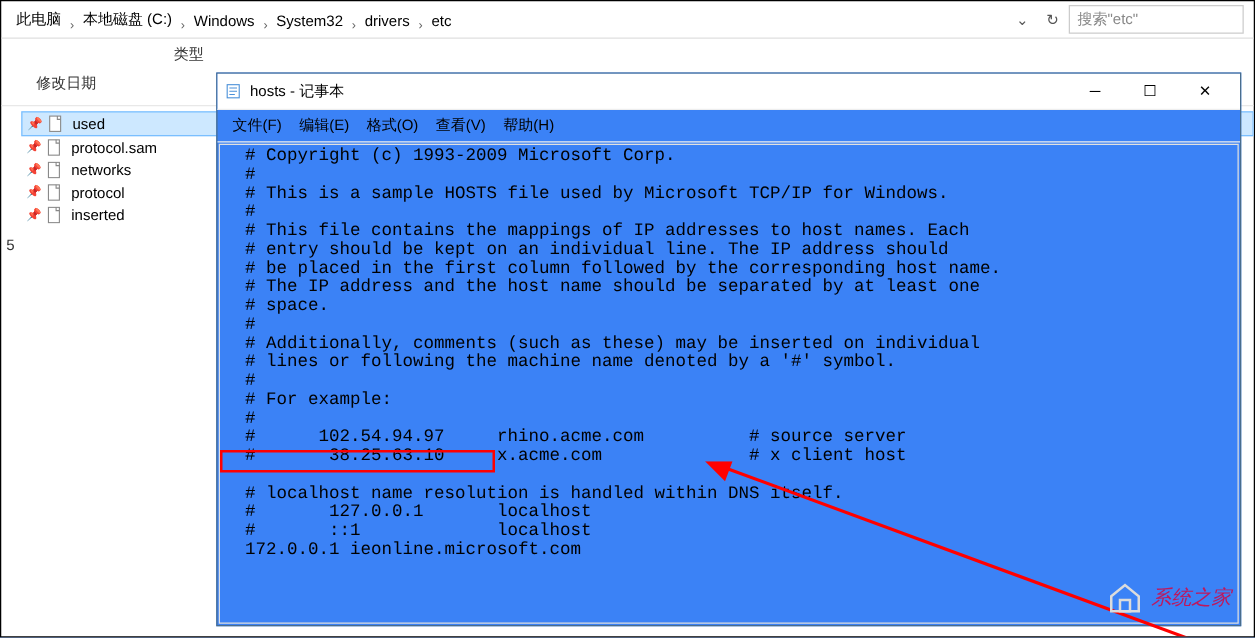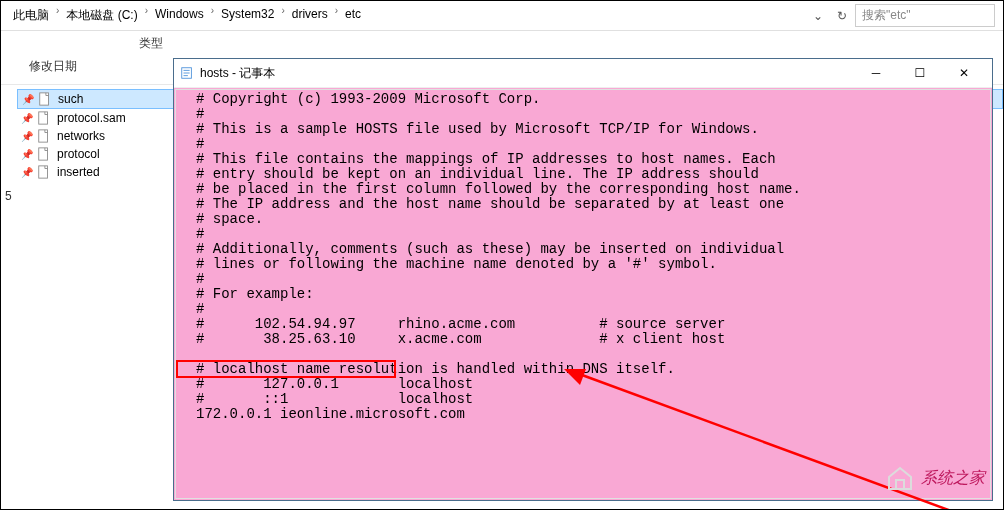--- a/index.html
+++ b/index.html
@@ -1,21 +1,21 @@
 <!DOCTYPE html>
 <html><head>
   <meta charset="utf-8">
   <style>
     * { margin: 0; padding: 0; box-sizing: border-box; }
     body { font-family: "Microsoft YaHei", "Segoe UI", sans-serif; font-size: 12px; background: #fff; width: 1004px; height: 510px; position: relative; overflow: hidden; border: 1px solid #000; }
     
     .explorer-window { width: 100%; height: 100%; display: flex; flex-direction: column; }
     
     .breadcrumb-bar { display: flex; align-items: center; padding: 3px 8px; border-bottom: 1px solid #e0e0e0; gap: 4px; }
-    .breadcrumb { display: flex; align-items: flex-start; gap: 3px; flex: 1; }
+    .breadcrumb { display: flex; align-items: flex-end; gap: 3px; flex: 1; }
     .crumb { color: #000; padding: 2px 4px; cursor: pointer; }
     .chevron { color: #666; font-size: 10px; }
     .refresh-area { display: flex; gap: 6px; align-items: center; }
     .refresh-btn, .chevron-down { color: #555; cursor: pointer; padding: 2px 4px; }
     .search-box { border: 1px solid #ccc; padding: 2px 6px; width: 140px; color: #888; display: flex; align-items: center; gap: 4px; }
     
     .headers-row { display: flex; padding: 4px 0 4px 28px; border-bottom: 1px solid #e8e8e8; gap: 0; }
     .col-name { width: 200px; padding-left: 4px; }
     .col-date { width: 110px; margin-top: 23px; }
     .col-type { width: 80px; }
@@ -28,21 +28,21 @@
     .file-list { display: flex; flex-direction: column; }
     .file-item { display: flex; align-items: center; gap: 6px; padding: 2px 4px; cursor: pointer; }
     .file-item.selected { background: #cde8ff; border: 1px solid #7abfff; }
     .pin-icon { color: #888; font-size: 10px; width: 10px; }
     .file-icon { width: 14px; height: 14px; display: inline-flex; align-items: center; justify-content: center; }
     .file-icon svg { width: 14px; height: 14px; }
     
     .row-count { position: absolute; left: 4px; top: 188px; color: #333; }
     
     
-    .notepad-window { position: absolute; left: 172px; top: 57px; width: 820px; height: 443px; background: #f9a8d4; border: 1px solid #4a6d8c; display: flex; flex-direction: column; }
+    .notepad-window { position: absolute; left: 172px; top: 57px; width: 820px; height: 443px; background: #3b82f6; border: 1px solid #4a6d8c; display: flex; flex-direction: column; }
     .notepad-titlebar { display: flex; align-items: center; padding: 4px 6px; background: #fff; border-bottom: 1px solid #eee; }
     .notepad-icon { width: 14px; height: 14px; margin-right: 6px; }
     .notepad-title { flex: 1; color: #000; }
     .win-controls { display: flex; gap: 0; }
     .win-btn { width: 44px; height: 20px; display: flex; align-items: center; justify-content: center; cursor: pointer; color: #000; font-size: 12px; }
     
     .notepad-menu { display: flex; gap: 2px; padding: 2px 6px; border-bottom: 1px solid #eee; }
     .menu-item { padding: 2px 6px; cursor: pointer; }
     
     .notepad-body { flex: 1; padding: 2px 20px; overflow: hidden; position: relative; font-family: "SimSun", "NSimSun", "Courier New", monospace; font-size: 14px; line-height: 15px; white-space: pre; color: #000; border: 1px solid #e0e0e0; margin: 1px; }
@@ -92,21 +92,21 @@
     <div class="left-pane">
       <div class="file-list">
         <div class="file-item selected">
           <span class="pin-icon">📌</span>
           <span class="file-icon">
               <svg viewBox="0 0 16 16">
                 <rect x="2" y="1" width="10" height="14" fill="#fff" stroke="#888"></rect>
                 <polyline points="9,1 9,4 12,4" fill="none" stroke="#888"></polyline>
               </svg>
             </span>
-          <span>such</span>
+          <span>used</span>
         </div>
         <div class="file-item">
           <span class="pin-icon">📌</span>
           <span class="file-icon">
               <svg viewBox="0 0 16 16">
                 <rect x="2" y="1" width="10" height="14" fill="#fff" stroke="#888"></rect>
                 <polyline points="9,1 9,4 12,4" fill="none" stroke="#888"></polyline>
               </svg>
             </span>
           <span>protocol.sam</span>
@@ -159,20 +159,27 @@
           <line x1="4" y1="11" x2="9" y2="11" stroke="#4a90d9"></line>
         </svg>
     </span>
     <span class="notepad-title">hosts - 记事本</span>
     <div class="win-controls">
       <div class="win-btn">─</div>
       <div class="win-btn">☐</div>
       <div class="win-btn">✕</div>
     </div>
   </div>
+  <div class="notepad-menu">
+    <span class="menu-item">文件(F)</span>
+    <span class="menu-item">编辑(E)</span>
+    <span class="menu-item">格式(O)</span>
+    <span class="menu-item">查看(V)</span>
+    <span class="menu-item">帮助(H)</span>
+  </div>
   <div class="notepad-body"># Copyright (c) 1993-2009 Microsoft Corp.
 #
 # This is a sample HOSTS file used by Microsoft TCP/IP for Windows.
 #
 # This file contains the mappings of IP addresses to host names. Each
 # entry should be kept on an individual line. The IP address should
 # be placed in the first column followed by the corresponding host name.
 # The IP address and the host name should be separated by at least one
 # space.
 #

